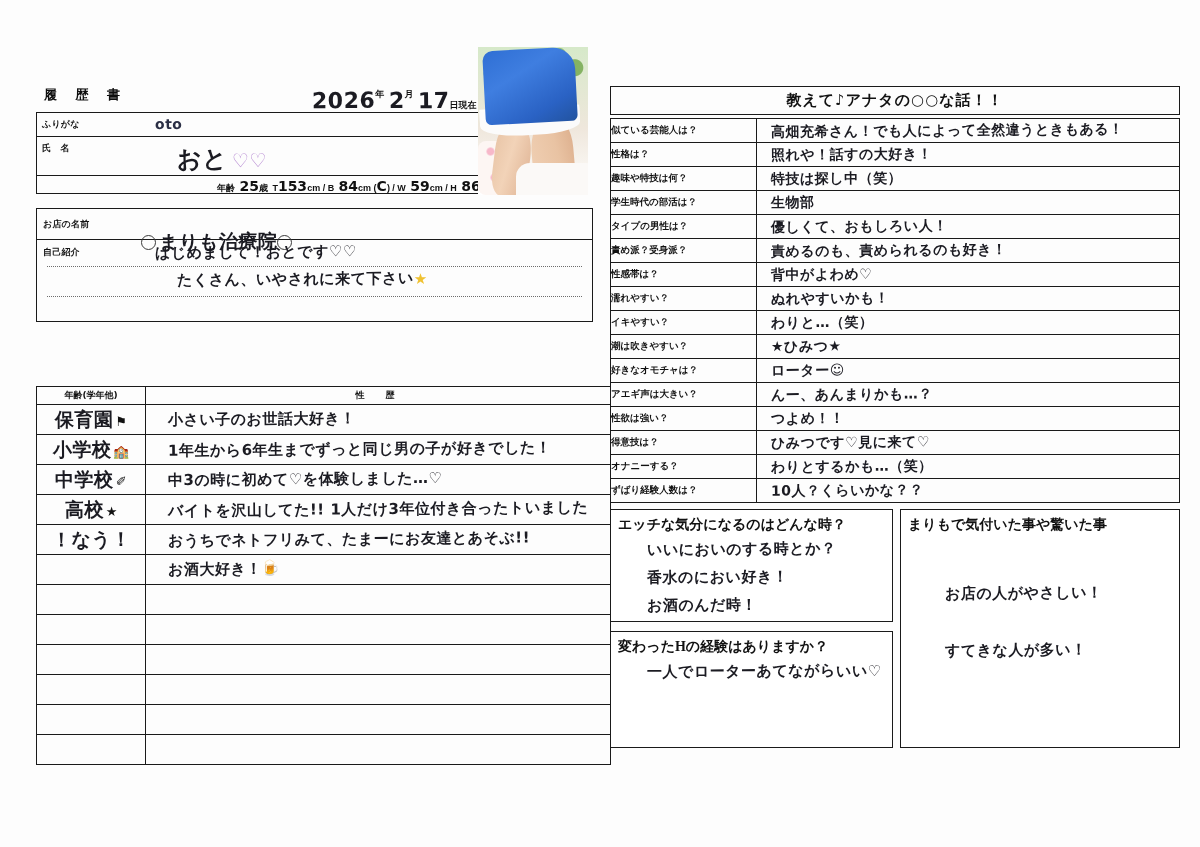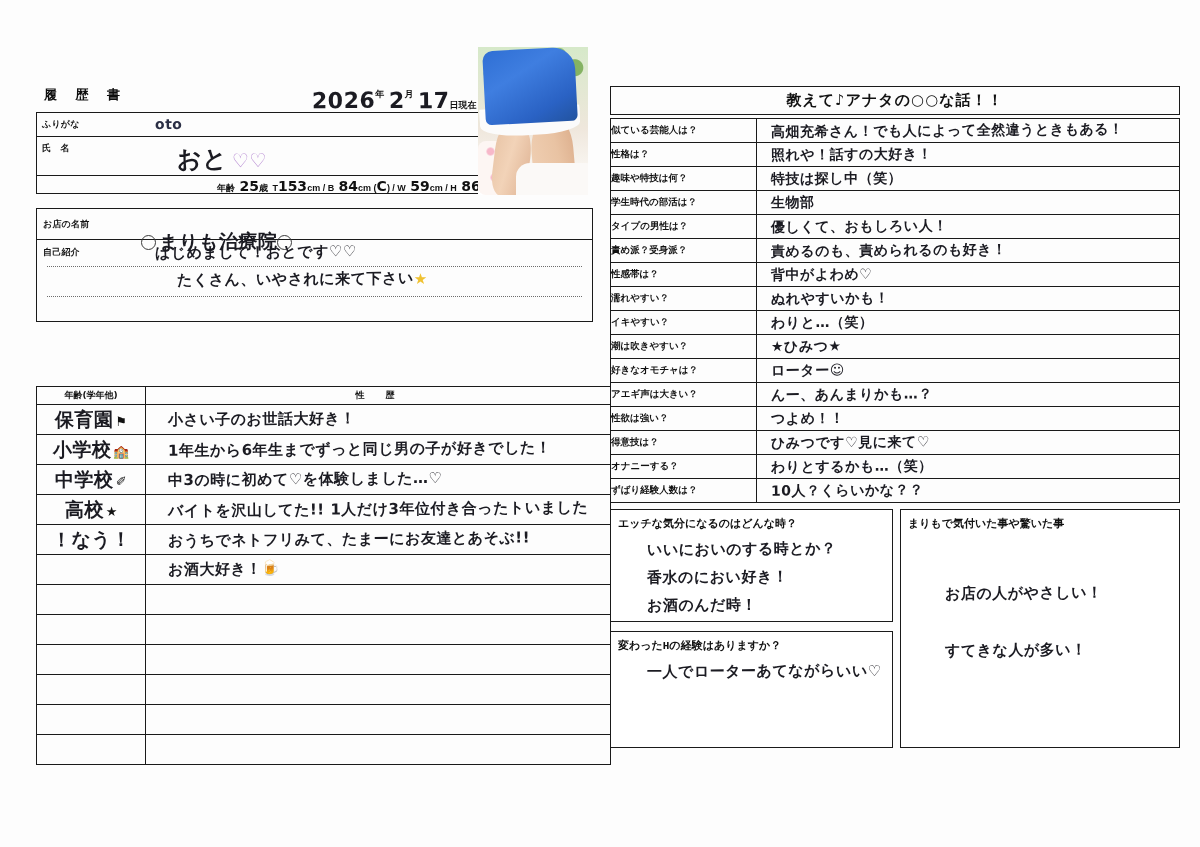--- a/index.html
+++ b/index.html
@@ -230,22 +230,22 @@
 
   
   .free-box {
     position: absolute;
     border: 1.6px solid #1a1a1a;
     box-sizing: border-box;
     background: #fff;
   }
   .free-box .fb-label {
     position: absolute; left: 7px; top: 6px;
-    font-family: Liberation Mono, monospace;
-    font-weight: 700; font-size: 11px;
+    font-family: Liberation Serif, serif;
+    font-weight: 700; font-size: 14px;
   }
   .free-box .fb-body { position: absolute; left: 36px; top: 30px; right: 8px; }
   .free-box .fb-body div { margin-bottom: 9px; }
   #box-mood { left: 610px; top: 509px; width: 283px; height: 113px; }
   #box-exp  { left: 610px; top: 631px; width: 283px; height: 117px; }
   #box-notice { left: 900px; top: 509px; width: 280px; height: 239px; }
   #box-notice .fb-body { left: 44px; top: 46px; margin-top: 28px; }
   #box-notice .fb-body div { margin-bottom: 38px; }
 </style>
 </head>

